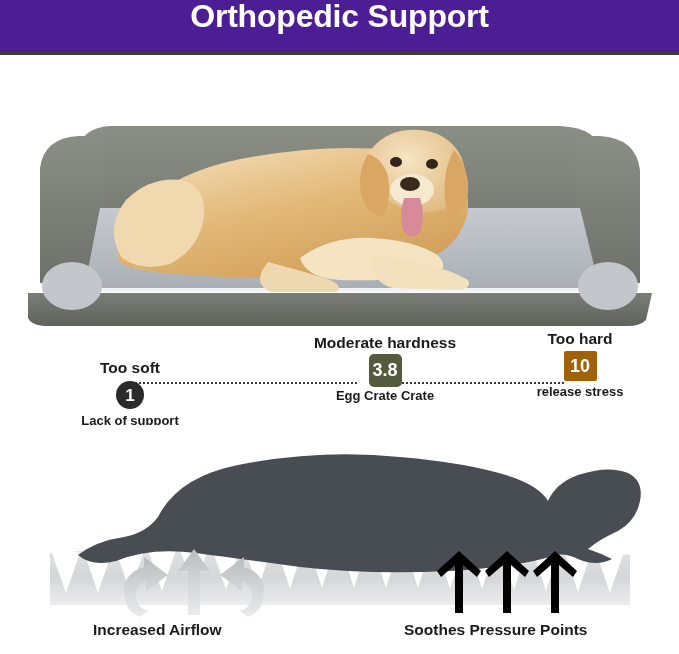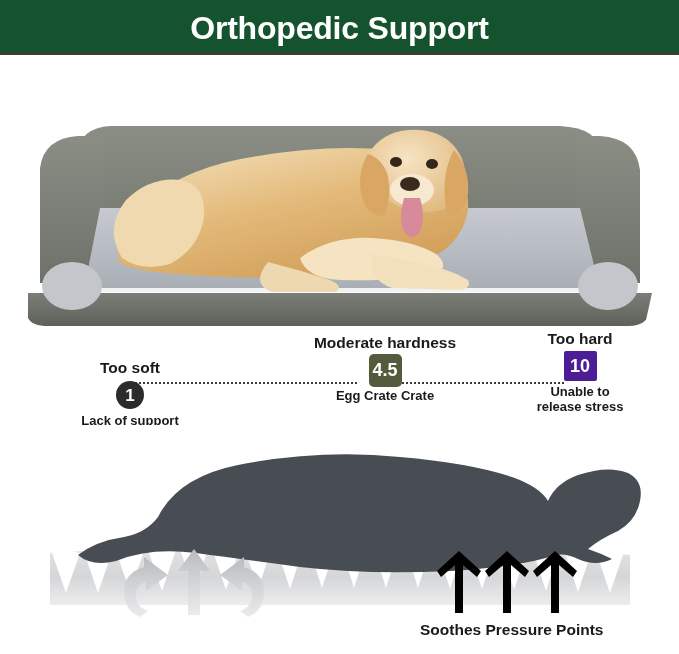--- a/index.html
+++ b/index.html
@@ -7,22 +7,22 @@
     width:679px;height:654px;
     background:#ffffff;
     font-family:"Liberation Sans", sans-serif;
     overflow:hidden;
     position:relative;
   }
 
   
   #header-bar{
     position:absolute;left:0;top:0;width:679px;height:55px;
-    background:#14532d;
-    display:flex;align-items:center;justify-content:center;
+    background:#4c1d95;
+    display:flex;align-items:flex-start;justify-content:center;
   }
   #header-bar::after{
     content:"";position:absolute;left:0;bottom:0;width:100%;height:3px;
     background:#3b3e31;
   }
   #header-title{
     color:#ffffff;
     font-size:32px;font-weight:bold;
     letter-spacing:-0.2px;
     font-family:"Liberation Sans", sans-serif;
@@ -63,42 +63,42 @@
   .badge-circle{
     width:28px;height:28px;border-radius:50%;
     background:#2b2b2b;font-size:17px;
   }
   .badge-square-green{
     width:33px;height:33px;border-radius:5px;
     background:#545a3c;font-size:18px;
   }
   .badge-square-dark{
     width:33px;height:30px;border-radius:2px;
-    background:#4c1d95;font-size:18px;
+    background:#a16207;font-size:18px;
   }
   .badge-wrap{height:38px;display:flex;align-items:center;justify-content:center;}
 
   #stop-soft{left:40px;width:180px;top:0;margin-top:29px;}
   #stop-moderate{left:295px;width:180px;top:4px;}
   #stop-hard{left:490px;width:180px;top:0;text-align:center;}
 
   
   #foam-diagram{
     position:absolute;left:0;top:425px;width:679px;height:229px;
     background:#ffffff;
   }
   .foam-svg{display:block;width:679px;height:200px;}
 
   .foam-label{
     position:absolute;
     font-size:15.5px;font-weight:bold;color:#1a1a1a;
     white-space:nowrap;
   }
   #label-airflow{left:93px;top:196px;}
-  #label-pressure{left:420px;top:196px;}
+  #label-pressure{left:404px;top:196px;}
 </style>
 </head>
 <body>
 
 <div id="header-bar">
   <div id="header-title">Orthopedic Support</div>
 </div>
 
 <div id="hero-photo">
   <svg class="photo-svg" viewBox="0 0 679 270" xmlns="http://www.w3.org/2000/svg">
@@ -178,31 +178,30 @@
     <div class="stop-top">Too soft</div>
     <div class="badge-wrap">
       <span class="badge badge-circle">1</span>
     </div>
     <div class="stop-bottom">Lack of support</div>
   </div>
 
   <div class="scale-stop" id="stop-moderate">
     <div class="stop-top">Moderate hardness</div>
     <div class="badge-wrap">
-      <span class="badge badge-square-green">4.5</span>
+      <span class="badge badge-square-green">3.8</span>
     </div>
     <div class="stop-bottom">Egg Crate Crate</div>
   </div>
 
   <div class="scale-stop" id="stop-hard">
     <div class="stop-top">Too hard</div>
     <div class="badge-wrap">
       <span class="badge badge-square-dark">10</span>
     </div>
-    <div class="stop-bottom">Unable to</div>
     <div class="stop-bottom">release stress</div>
   </div>
 </div>
 
 <div id="foam-diagram">
   <svg class="foam-svg" viewBox="0 0 679 200" xmlns="http://www.w3.org/2000/svg">
     <defs>
       <linearGradient id="foamGrad" x1="0" y1="0" x2="0" y2="1">
         <stop offset="0" stop-color="#e3e4e5"></stop>
         <stop offset="0.55" stop-color="#d5d6d8"></stop>
@@ -253,14 +252,15 @@
                Q252 160 252 170 Q252 182 240 186 Z" fill="url(#airGrad)"></path>
     </g>
 
     <g fill="#000000">
       <path d="M455 188 L455 140 L441 152 L437 146 L459 126 L481 146 L477 152 L463 140 L463 188 Z"></path>
       <path d="M503 188 L503 140 L489 152 L485 146 L507 126 L529 146 L525 152 L511 140 L511 188 Z"></path>
       <path d="M551 188 L551 140 L537 152 L533 146 L555 126 L577 146 L573 152 L559 140 L559 188 Z"></path>
     </g>
   </svg>
 
+  <div class="foam-label" id="label-airflow">Increased Airflow</div>
   <div class="foam-label" id="label-pressure">Soothes Pressure Points</div>
 </div>
 
 </body></html>

